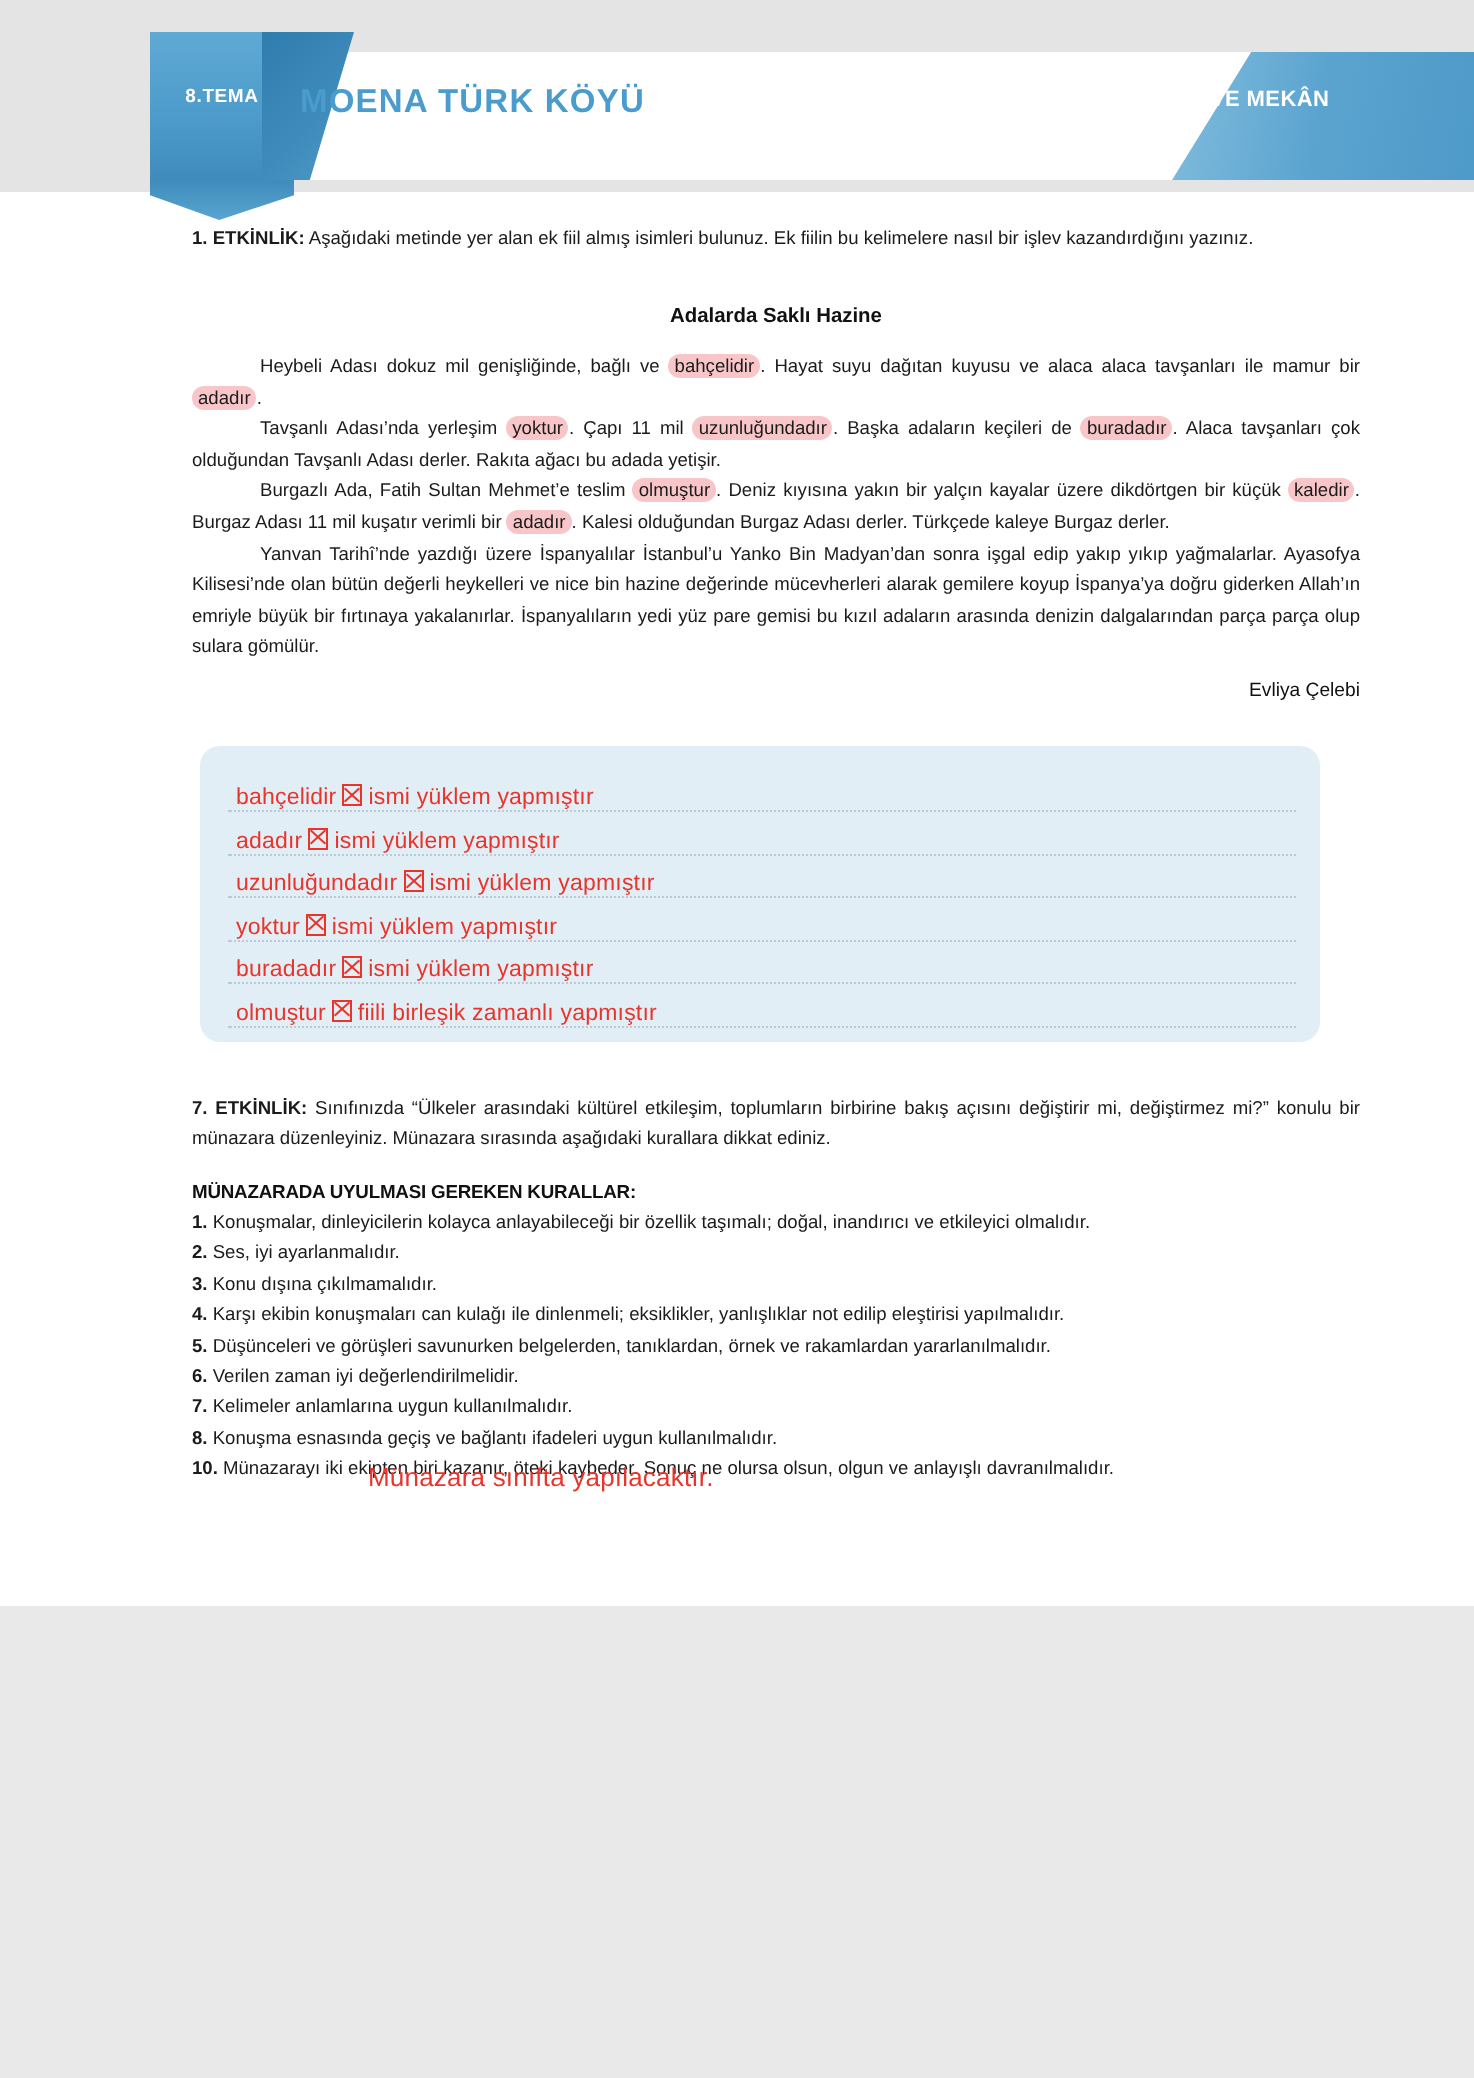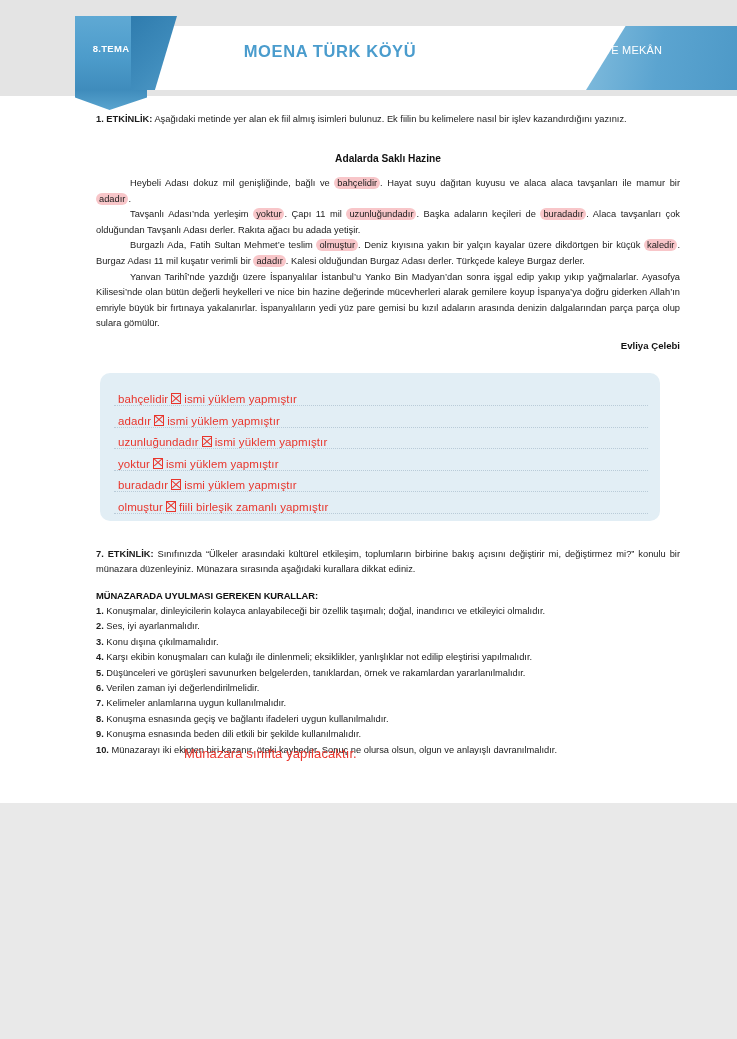--- a/index.html
+++ b/index.html
@@ -86,42 +86,42 @@
     height: 64px;
     background: #ffffff;
     clip-path: polygon(4.3% 0, 100% 0, 95.7% 100%, 0 100%);
     box-shadow: 0 2px 4px rgba(0,0,0,0.05);
   }
   .banner-title {
     position: absolute;
     left: 150px;
     top: 42px;
     width: 360px;
-    text-align: center;
+    text-align: left;
     color: #4a9ccd;
     font-size: 16.5px;
     font-weight: bold;
     letter-spacing: 0.6px;
   }
   .banner-right {
     position: absolute;
     left: 511px;
     top: 10px;
     width: 214px;
     height: 64px;
     background: linear-gradient(100deg, #81bcdd 0%, #5ba4d0 35%, #4391c1 100%);
     clip-path: polygon(18.5% 0, 100% 0, 100% 100%, 0 100%);
   }
   .banner-right-label {
     position: absolute;
     left: 561px;
     top: 44px;
     color: #ffffff;
     font-size: 11px;
-    font-weight: normal;
+    font-weight: bold;
     letter-spacing: 0.2px;
   }
 
   
   .content {
     position: absolute;
     left: 96px;
     top: 112px;
     width: 584px;
   }
@@ -157,21 +157,21 @@
     background: #f8c6c9;
     border-radius: 7px;
     padding: 1px 3px;
     box-decoration-break: clone;
     -webkit-box-decoration-break: clone;
   }
   .author {
     margin-top: 8px;
     text-align: right;
     font-size: 9.6px;
-    font-weight: bold;
+    font-weight: normal;
     color: #111111;
   }
 
   
   .answer-box {
     position: relative;
     margin-top: 22px;
     margin-left: 4px;
     width: 560px;
     height: 148px;
@@ -343,21 +343,20 @@
     <div class="rules-heading">MÜNAZARADA UYULMASI GEREKEN KURALLAR:</div>
     <div class="rules" id="rules-list">
         <div class="rule-item"><span class="num">1.</span><span> Konuşmalar, dinleyicilerin kolayca anlayabileceği bir özellik taşımalı; doğal, inandırıcı ve etkileyici olmalıdır.</span></div>
         <div class="rule-item"><span class="num">2.</span><span> Ses, iyi ayarlanmalıdır.</span></div>
         <div class="rule-item"><span class="num">3.</span><span> Konu dışına çıkılmamalıdır.</span></div>
         <div class="rule-item"><span class="num">4.</span><span> Karşı ekibin konuşmaları can kulağı ile dinlenmeli; eksiklikler, yanlışlıklar not edilip eleştirisi yapılmalıdır.</span></div>
         <div class="rule-item"><span class="num">5.</span><span> Düşünceleri ve görüşleri savunurken belgelerden, tanıklardan, örnek ve rakamlardan yararlanılmalıdır.</span></div>
         <div class="rule-item"><span class="num">6.</span><span> Verilen zaman iyi değerlendirilmelidir.</span></div>
         <div class="rule-item"><span class="num">7.</span><span> Kelimeler anlamlarına uygun kullanılmalıdır.</span></div>
         <div class="rule-item"><span class="num">8.</span><span> Konuşma esnasında geçiş ve bağlantı ifadeleri uygun kullanılmalıdır.</span></div>
-        <div class="rule-item"><span class="num">9.</span><span> Konuşma esnasında beden dili etkili bir şekilde kullanılmalıdır.</span></div>
         <div class="rule-item"><span class="num">10.</span><span> Münazarayı iki ekipten biri kazanır, öteki kaybeder. Sonuç ne olursa olsun, olgun ve anlayışlı davranılmalıdır.</span></div>
       </div>
 
     <div class="handwritten">Münazara sınıfta yapılacaktır.</div>
   </div>
 
   <div class="page-num-wrap">
     <span class="page-num">242</span>
   </div>
 

